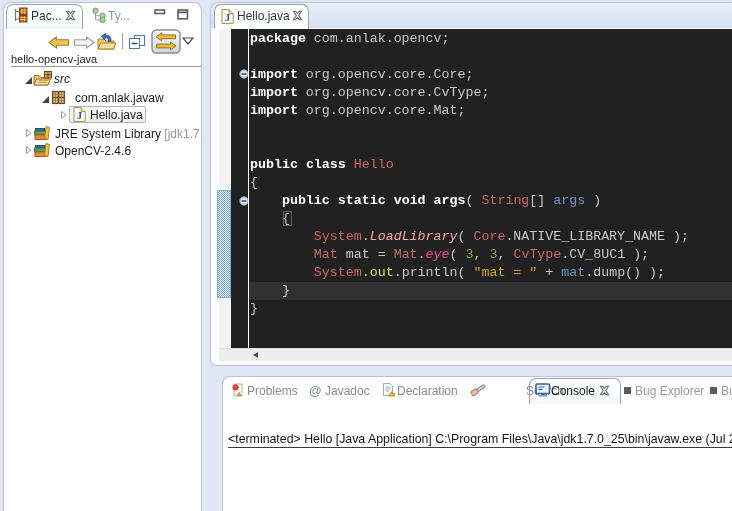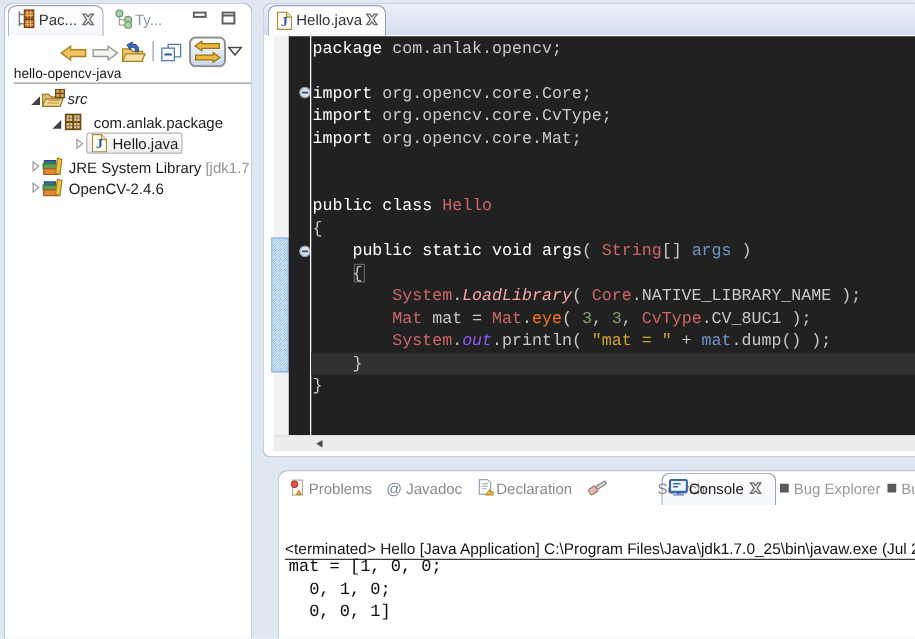--- a/index.html
+++ b/index.html
@@ -4,28 +4,28 @@
 <style>
   html,body{margin:0;padding:0;}
   body{width:732px;height:511px;background:#e0e7f3;font-family:"Liberation Sans",sans-serif;position:relative;overflow:hidden;}
   .abs{position:absolute;}
   .panel{position:absolute;background:#fff;border:1px solid #b9c3d7;box-sizing:border-box;}
   .tab{position:absolute;box-sizing:border-box;background:linear-gradient(#ffffff,#f4f7fb);border:1px solid #96a2bb;border-bottom:none;border-radius:7px 7px 0 0;}
   .tabtxt{font-size:12px;color:#333;}
   .graytxt{color:#8a96ab;}
   pre{margin:0;}
   .abs svg{display:block;}
-  .kw{color:#ffffff;font-weight:normal;}
+  .kw{color:#ffffff;font-weight:bold;}
   .cls{color:#cc6666;}
   .st{color:#cfa42b;}
   .nm{color:#87a75f;}
   .vr{color:#6f93c4;}
   .im{color:#fca5a5;font-style:italic;}
-  .imb{color:#f97316;}
-  .out{color:#8b5cf6;font-style:italic;}
+  .imb{color:#ec4899;font-style:italic;}
+  .out{color:#bef264;}
 </style>
 </head>
 <body>
 
 <div class="panel" id="leftpanel" style="left:3px;top:2px;width:199px;height:509px;border-bottom:none;border-radius:8px 8px 0 0;overflow:hidden;">
 
   <div class="abs" style="left:0;top:0;width:100%;height:26px;">
     <div class="tab" style="left:2px;top:1px;width:77px;height:25px;"></div>
     <span class="abs" style="left:9px;top:4px;">
         <svg width="16" height="16" viewBox="0 0 16 16">
@@ -132,21 +132,21 @@
     <svg class="abs" style="left:37px;top:28px;" width="9" height="9">
         <polygon points="8,1 8,8 1,8" fill="#404040"></polygon>
       </svg>
     <span class="abs" style="left:47px;top:23px;">
         <svg width="15" height="15" viewBox="0 0 15 15">
           <rect x="1.6" y="1.6" width="11.8" height="11.8" fill="#e2c79d" stroke="#6a4a16" stroke-width="1.4"></rect>
           <path d="M7.5,1.5 V13.5 M1.5,7.5 H13.5" stroke="#6a4a16" stroke-width="1.6"></path>
           <path d="M4.5,1.5 V13.5 M10.5,1.5 V13.5 M1.5,4.5 H13.5 M1.5,10.5 H13.5" stroke="#8a6a30" stroke-width="0.7"></path>
         </svg>
       </span>
-    <span class="abs" style="left:71px;top:24px;">com.anlak.package</span>
+    <span class="abs" style="left:71px;top:24px;">com.anlak.javaw</span>
 
     <svg class="abs" style="left:55px;top:43px;" width="9" height="10">
         <polygon points="2.5,1.5 7,5 2.5,8.5" fill="#fdfdfd" stroke="#9a9a9a" stroke-width="1"></polygon>
       </svg>
     <div class="abs" style="left:65px;top:39px;width:77px;height:17px;border:1px solid #b4b4b4;border-radius:2px;background:linear-gradient(#fcfcfc,#ededed);box-sizing:border-box;"></div>
     <span class="abs" style="left:69px;top:40px;">
         <svg width="13" height="15" viewBox="0 0 13 15">
           <path d="M1,0.6 H8.2 L12.2,4.6 V14.4 H1 Z" fill="#fffef6" stroke="#ad8b40"></path>
           <path d="M8.2,0.6 V4.6 H12.2" fill="#f0e0ae" stroke="#ad8b40"></path>
           <text x="3.8" y="11.8" font-family="Liberation Serif,serif" font-size="11" font-weight="bold" fill="#2c5aa8">J</text>
@@ -299,16 +299,13 @@
     <span class="abs tabtxt" style="left:412px;top:7px;color:#999;">Bug Explorer</span>
     <div class="abs" style="left:487px;top:10px;width:7px;height:7px;background:#5b5b5b;"></div>
     <span class="abs tabtxt" style="left:498px;top:7px;color:#999;white-space:nowrap;">Bug Explorer</span>
   </div>
 
   <div class="abs" style="left:513px;top:36px;width:12px;height:11px;border:2px solid #8a8a8a;background:linear-gradient(#d8bcbc,#c4a0a0);box-sizing:border-box;"></div>
 
   <div class="abs" style="left:5px;top:55px;width:600px;font-size:12.35px;color:#141414;white-space:pre;">&lt;terminated&gt; Hello [Java Application] C:\Program Files\Java\jdk1.7.0_25\bin\javaw.exe (Jul 29, 2013 10:56:10 AM)</div>
   <div class="abs" style="left:5px;top:70px;width:517px;height:1px;background:#3a3a3a;"></div>
 
-  <pre class="abs" style="left:8px;top:69px;font-family:'Liberation Mono',monospace;font-size:13.6px;line-height:18px;color:#0d0d0d;">mat = [1, 0, 0;
-  0, 1, 0;
-  0, 0, 1]</pre>
 </div>
 
 </body></html>

